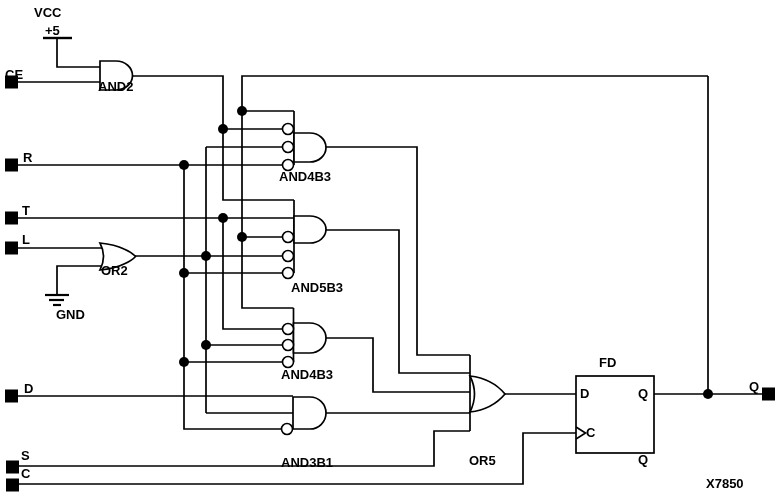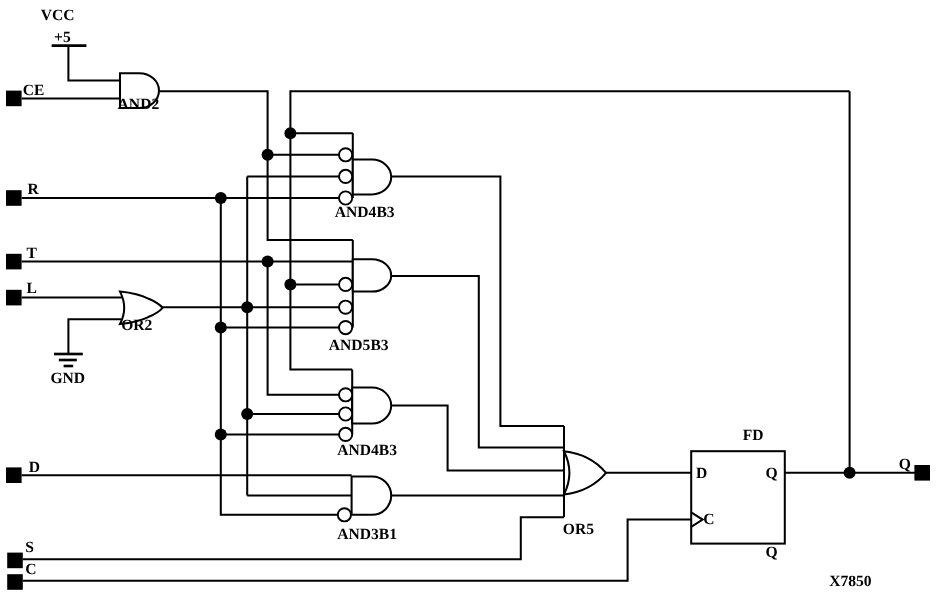--- a/index.html
+++ b/index.html
@@ -11,21 +11,20 @@
     overflow:hidden;
   }
   #schematic-svg{position:absolute;left:0;top:0;}
   .lbl{
     position:absolute;
     font-weight:bold;
     font-size:13px;
     line-height:13px;
     color:#000;
     white-space:nowrap;
-    font-family:Liberation Serif, serif;
   }
   svg path, svg polyline, svg line{fill:none;stroke:#000;stroke-width:1.7;}
   svg .body{fill:#ffffff;}
   svg .bubble{fill:#ffffff;stroke:#000;stroke-width:1.6;}
   svg .dot{fill:#000;stroke:none;}
   svg .pad{fill:#000;stroke:none;}
   svg .box{fill:none;stroke:#000;stroke-width:1.7;}
 </style>
 </head>
 <body>
@@ -151,35 +150,35 @@
     </g>
 
     <g>
       <rect class="box" x="576" y="376" width="78" height="77"></rect>
       <path d="M576,427 L585.5,433 L576,439"></path>
     </g>
   </svg>
 
   <span class="lbl" style="left:34px;top:6px">VCC</span>
   <span class="lbl" style="left:45px;top:24px">+5</span>
-  <span class="lbl" style="left:19px;top:68px">CE</span>
+  <span class="lbl" style="left:5px;top:68px">CE</span>
   <span class="lbl" style="left:98px;top:80px">AND2</span>
   <span class="lbl" style="left:23px;top:151px">R</span>
   <span class="lbl" style="left:22px;top:204px">T</span>
   <span class="lbl" style="left:22px;top:233px">L</span>
   <span class="lbl" style="left:101px;top:264px">OR2</span>
-  <span class="lbl" style="left:42px;top:308px">GND</span>
+  <span class="lbl" style="left:56px;top:308px">GND</span>
   <span class="lbl" style="left:279px;top:170px">AND4B3</span>
-  <span class="lbl" style="left:274px;top:281px">AND5B3</span>
+  <span class="lbl" style="left:291px;top:281px">AND5B3</span>
   <span class="lbl" style="left:281px;top:368px">AND4B3</span>
-  <span class="lbl" style="left:281px;top:438px">AND3B1</span>
+  <span class="lbl" style="left:281px;top:456px">AND3B1</span>
   <span class="lbl" style="left:24px;top:382px">D</span>
   <span class="lbl" style="left:21px;top:449px">S</span>
   <span class="lbl" style="left:21px;top:467px">C</span>
-  <span class="lbl" style="left:469px;top:434px">OR5</span>
-  <span class="lbl" style="left:619px;top:356px">FD</span>
+  <span class="lbl" style="left:469px;top:454px">OR5</span>
+  <span class="lbl" style="left:599px;top:356px">FD</span>
   <span class="lbl" style="left:580px;top:387px">D</span>
   <span class="lbl" style="left:638px;top:387px">Q</span>
   <span class="lbl" style="left:586px;top:426px">C</span>
   <span class="lbl" style="left:638px;top:453px">Q</span>
   <span class="lbl" style="left:749px;top:380px">Q</span>
-  <span class="lbl" style="left:691px;top:477px">X7850</span>
+  <span class="lbl" style="left:706px;top:477px">X7850</span>
 </div>
 
 </body></html>

